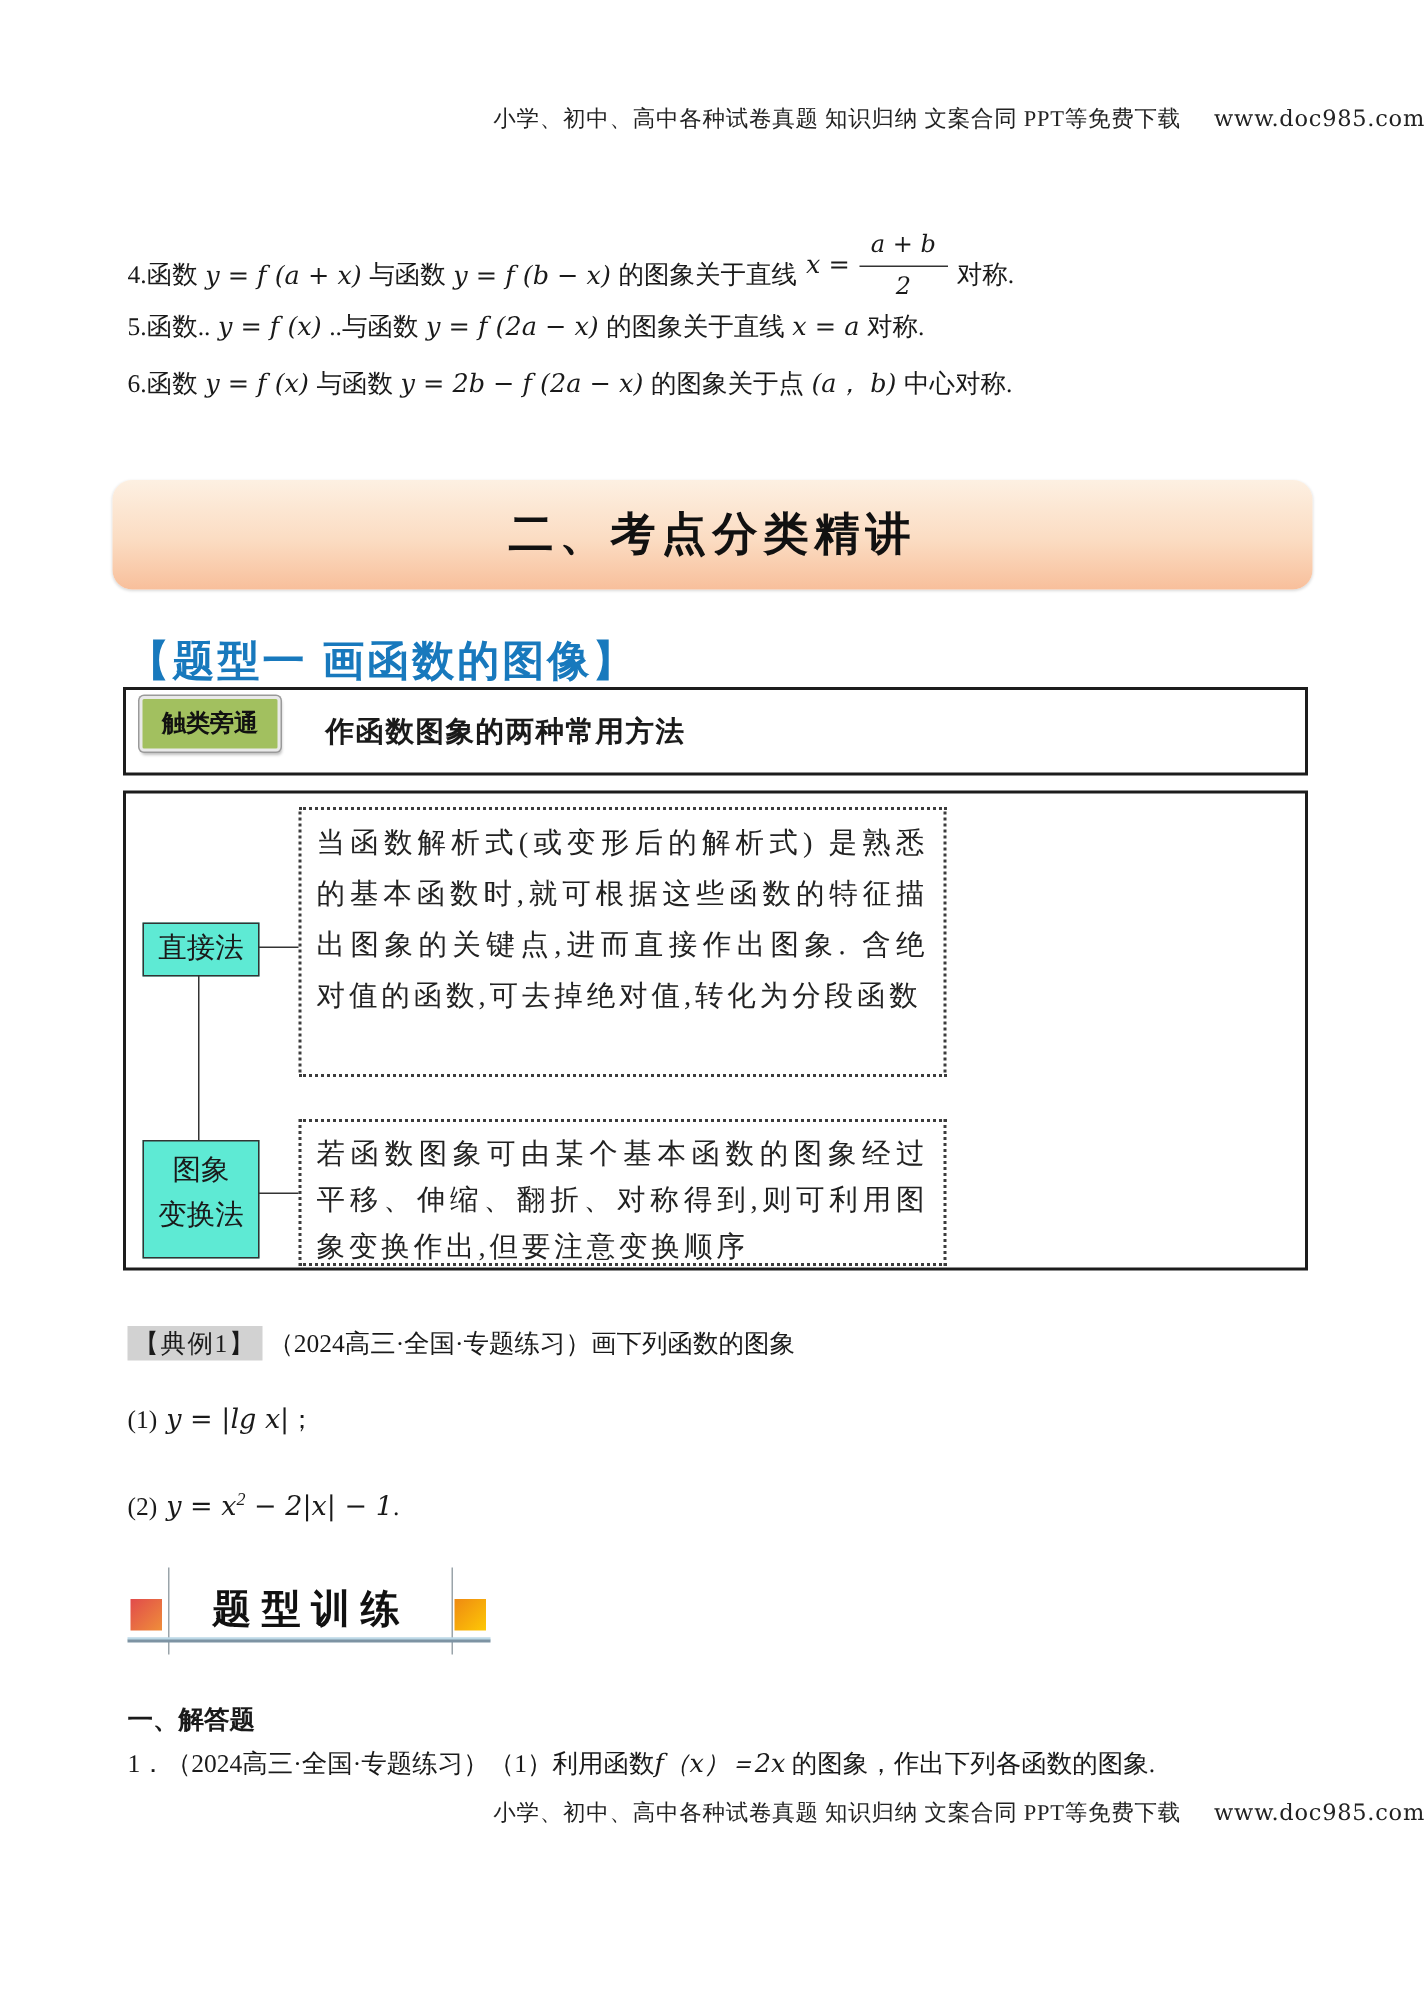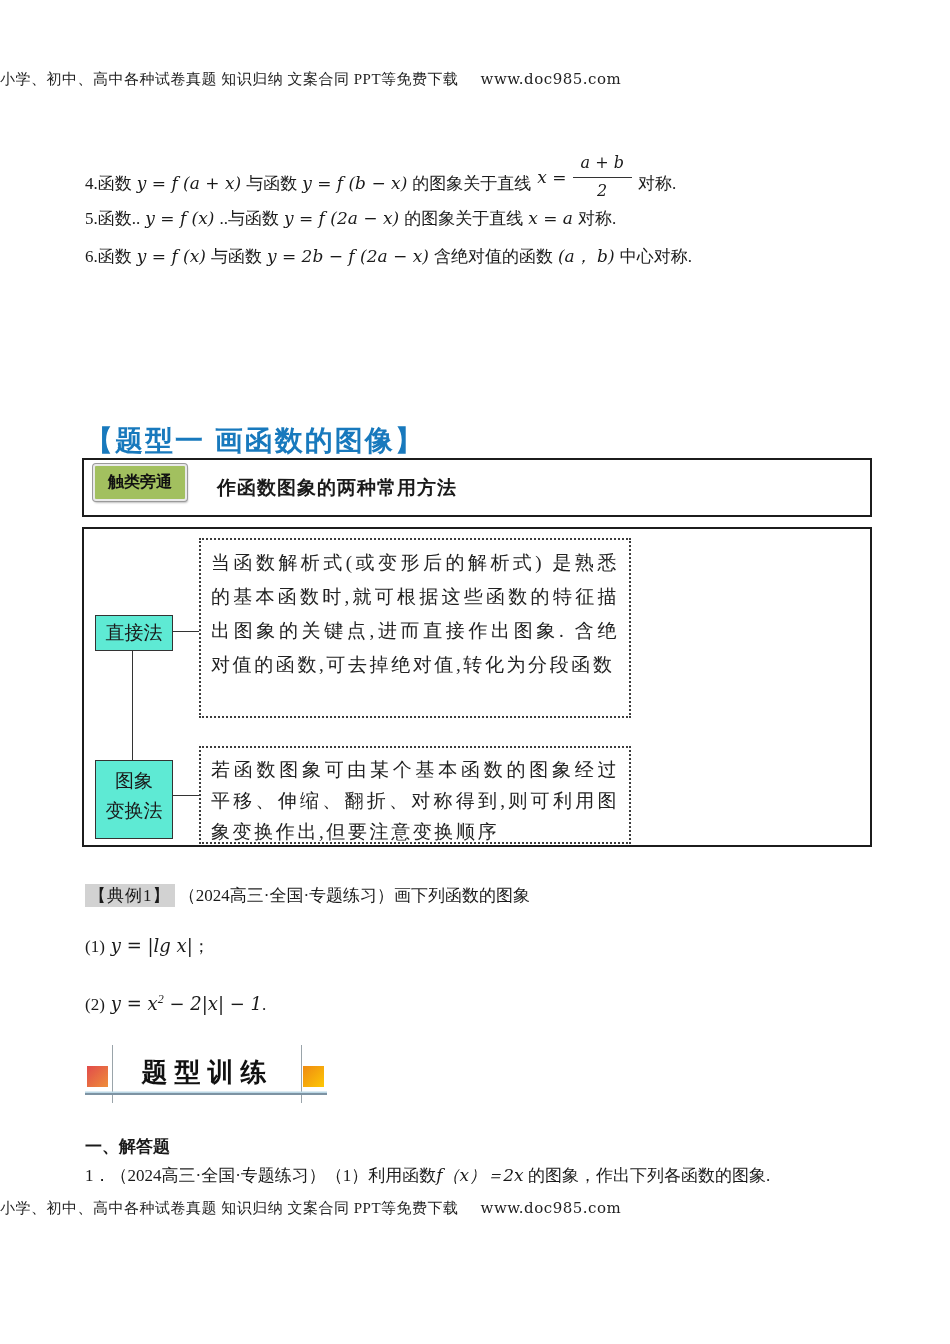--- a/index.html
+++ b/index.html
@@ -1,19 +1,19 @@
 <!DOCTYPE html>
 <html><head>
 <meta charset="utf-8">
 <style>
   html,body{margin:0;padding:0;background:#ffffff;}
   .page{position:relative;width:950px;height:1344px;background:#fff;overflow:hidden;
         font-family:"Liberation Serif","DejaVu Serif",serif;color:#1a1a1a;}
   .abs{position:absolute;}
-  .hdrline{left:0;width:950px;text-align:left;font-size:15px;color:#222;letter-spacing:0.5px;}
+  .hdrline{left:0;width:950px;text-align:right;font-size:15px;color:#222;letter-spacing:0.5px;}
   .hdr-url{margin-left:22px;font-family:"DejaVu Serif",serif;}
   .noteline{left:85px;width:800px;font-size:17px;line-height:26px;white-space:nowrap;}
   .math{font-family:"DejaVu Serif",serif;font-style:italic;font-size:17px;margin:0 5px;}
   .fraccluster{display:inline-flex;align-items:center;vertical-align:middle;position:relative;top:-8px;margin:0 6px;}
   .frac{display:inline-block;text-align:center;margin-left:6px;font-style:italic;font-family:"DejaVu Serif",serif;}
   .frac .num{display:block;font-size:16px;padding:0 8px 1px;}
   .frac .den{display:block;font-size:16px;border-top:1px solid #333;}
   .banner{left:75px;top:320px;width:800px;height:73px;border-radius:13px;
           background:linear-gradient(180deg,#fdf0e2 0%,#fbdcc2 55%,#f8bf9b 100%);
           box-shadow:0 1px 2px rgba(0,0,0,0.15);}
@@ -73,24 +73,27 @@
           <span class="den">2</span>
         </span>
       </span><span>对称.</span>
   </div>
 
   <div class="abs noteline" style="top:205px;">
     <span>5.函数..</span><span class="math">y = f (x)</span><span>..与函数</span><span class="math">y = f (2a − x)</span><span>的图象关于直线</span><span class="math">x = a</span><span>对称.</span>
   </div>
 
   <div class="abs noteline" style="top:243px;">
-    <span>6.函数</span><span class="math">y = f (x)</span><span>与函数</span><span class="math">y = 2b − f (2a − x)</span><span>含绝对值的函数</span><span class="math">(a， b)</span><span>中心对称.</span>
+    <span>6.函数</span><span class="math">y = f (x)</span><span>与函数</span><span class="math">y = 2b − f (2a − x)</span><span>的图象关于点</span><span class="math">(a， b)</span><span>中心对称.</span>
   </div>
 
 
+  <div class="abs banner">
+    <span>二、考点分类精讲</span>
+  </div>
 
   <div class="abs bluehead">
     <span>【题型一  画函数的图像】</span>
   </div>
 
   <div class="abs box1">
     <span class="badge">触类旁通</span>
     <span class="box1title">作函数图象的两种常用方法</span>
   </div>
 

